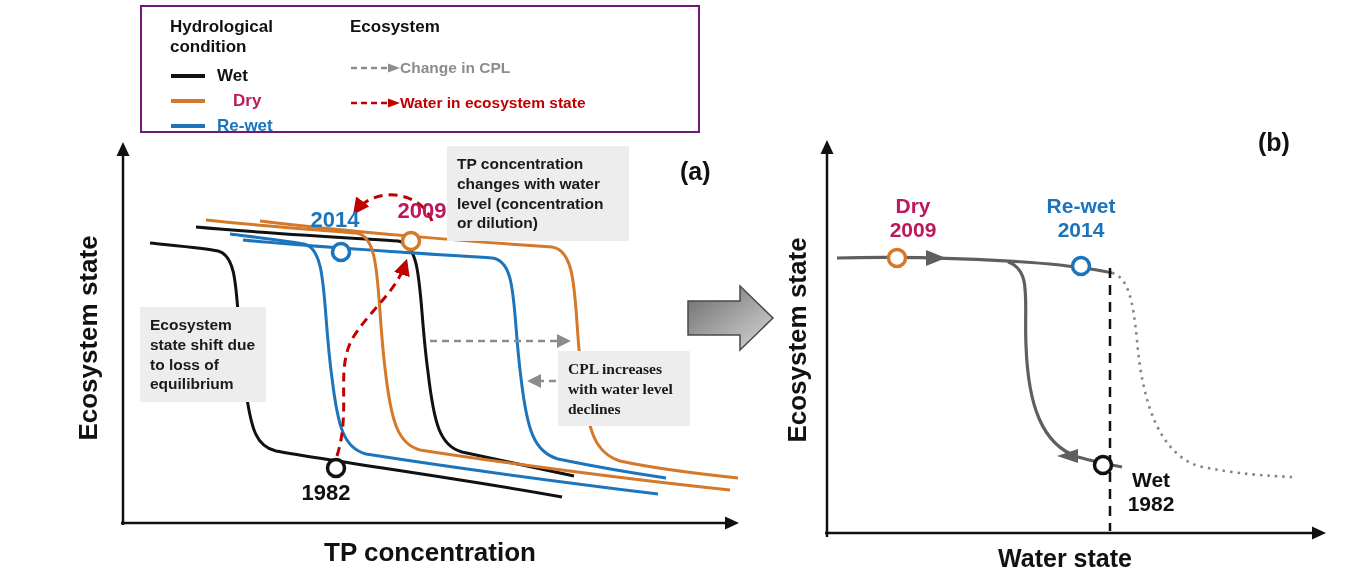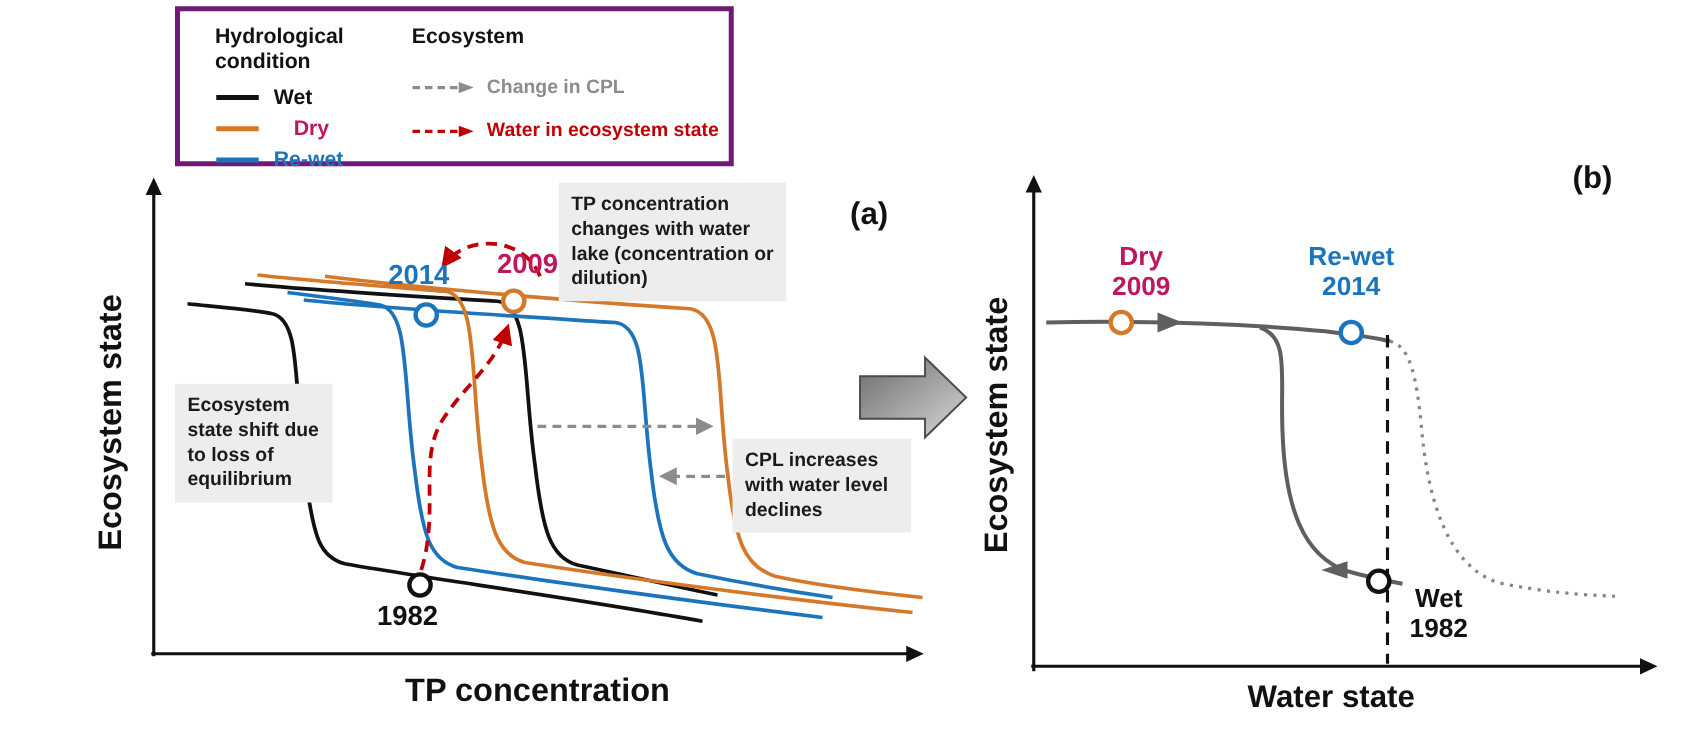--- a/index.html
+++ b/index.html
@@ -16,28 +16,28 @@
   .axis-label{position:absolute;font-weight:700;font-size:26px;color:#111;white-space:nowrap;}
   .vert{transform:translate(-50%,-50%) rotate(-90deg);}
   .hcent{transform:translate(-50%,-50%);}
   .tag{position:absolute;font-weight:700;font-size:25px;color:#111;}
   .yr{position:absolute;font-weight:700;font-size:22px;transform:translate(-50%,-50%);white-space:nowrap;}
   .pt-label{position:absolute;font-weight:700;font-size:21px;line-height:1.15;text-align:center;
             transform:translate(-50%,-50%);white-space:nowrap;}
   .panel-title{position:absolute;left:1080px;top:44px;width:460px;transform:translateX(-50%);
                text-align:center;font-weight:700;font-size:19px;line-height:1.35;color:#111;}
 
-  .legend{position:absolute;left:140px;top:5px;width:447px;height:128px;background:#fff;
-          border:4px solid #701a75;box-sizing:border-box;display:flex;padding:10px 8px 0 28px;}
+  .legend{position:absolute;left:140px;top:5px;width:560px;height:128px;background:#fff;
+          border:2px solid #701a75;box-sizing:border-box;display:flex;padding:10px 8px 0 28px;}
   .leg-col1{width:158px;}
   .leg-col2{margin-left:22px;}
   .leg-h{font-size:17px;font-weight:700;line-height:1.2;color:#111;}
   .leg-row{display:flex;align-items:center;gap:11px;margin-top:5px;}
   .leg-label{font-size:17px;font-weight:700;}
-  .proc-row{display:flex;align-items:center;gap:10px;margin-top:17px;}
+  .proc-row{display:flex;align-items:center;gap:0;margin-top:17px;}
   .proc-label{font-size:15.5px;font-weight:700;white-space:nowrap;}
 </style>
 </head>
 <body>
 
 <div class="figure">
 
   <svg class="canvas" width="1361" height="587" viewBox="0 0 1361 587">
     <defs>
       <marker id="mRed" viewBox="0 0 10 10" refX="8" refY="5" markerWidth="5.5" markerHeight="5.5" orient="auto-start-reverse">
@@ -141,23 +141,23 @@
   </div>
 
   <div class="axis-label vert" style="left:88px;top:338px;">Ecosystem state</div>
   <div class="axis-label hcent" style="left:430px;top:552px;">TP concentration</div>
   <div class="tag" style="left:680px;top:157px;">(a)</div>
 
   <div class="yr t-rewet" style="left:335px;top:220px;">2014</div>
   <div class="yr t-dry" style="left:406px;top:211px;">2009</div>
   <div class="yr t-black" style="left:326px;top:493px;">1982</div>
 
-  <div class="note" style="left:447px;top:146px;width:182px;">TP concentration changes with water lake (concentration or dilution)</div>
+  <div class="note" style="left:447px;top:146px;width:182px;">TP concentration changes with water level (concentration or dilution)</div>
   <div class="note" style="left:140px;top:307px;width:126px;">Ecosystem state shift due to loss of equilibrium</div>
-  <div class="note" style="left:586px;top:351px;width:143px;">CPL increases with water level declines</div>
+  <div class="note" style="left:558px;top:351px;width:132px;font-family:Liberation Serif, serif;">CPL increases with water level declines</div>
 
   <div class="tag" style="left:1258px;top:128px;">(b)</div>
   <div class="axis-label vert" style="left:797px;top:340px;">Ecosystem state</div>
   <div class="axis-label hcent" style="left:1065px;top:558px;font-size:25px;">Water state</div>
 
   <div class="pt-label t-dry" style="left:897px;top:218px;">
     <div>Dry</div>
     <div>2009</div>
   </div>
   <div class="pt-label t-rewet" style="left:1081px;top:218px;">

